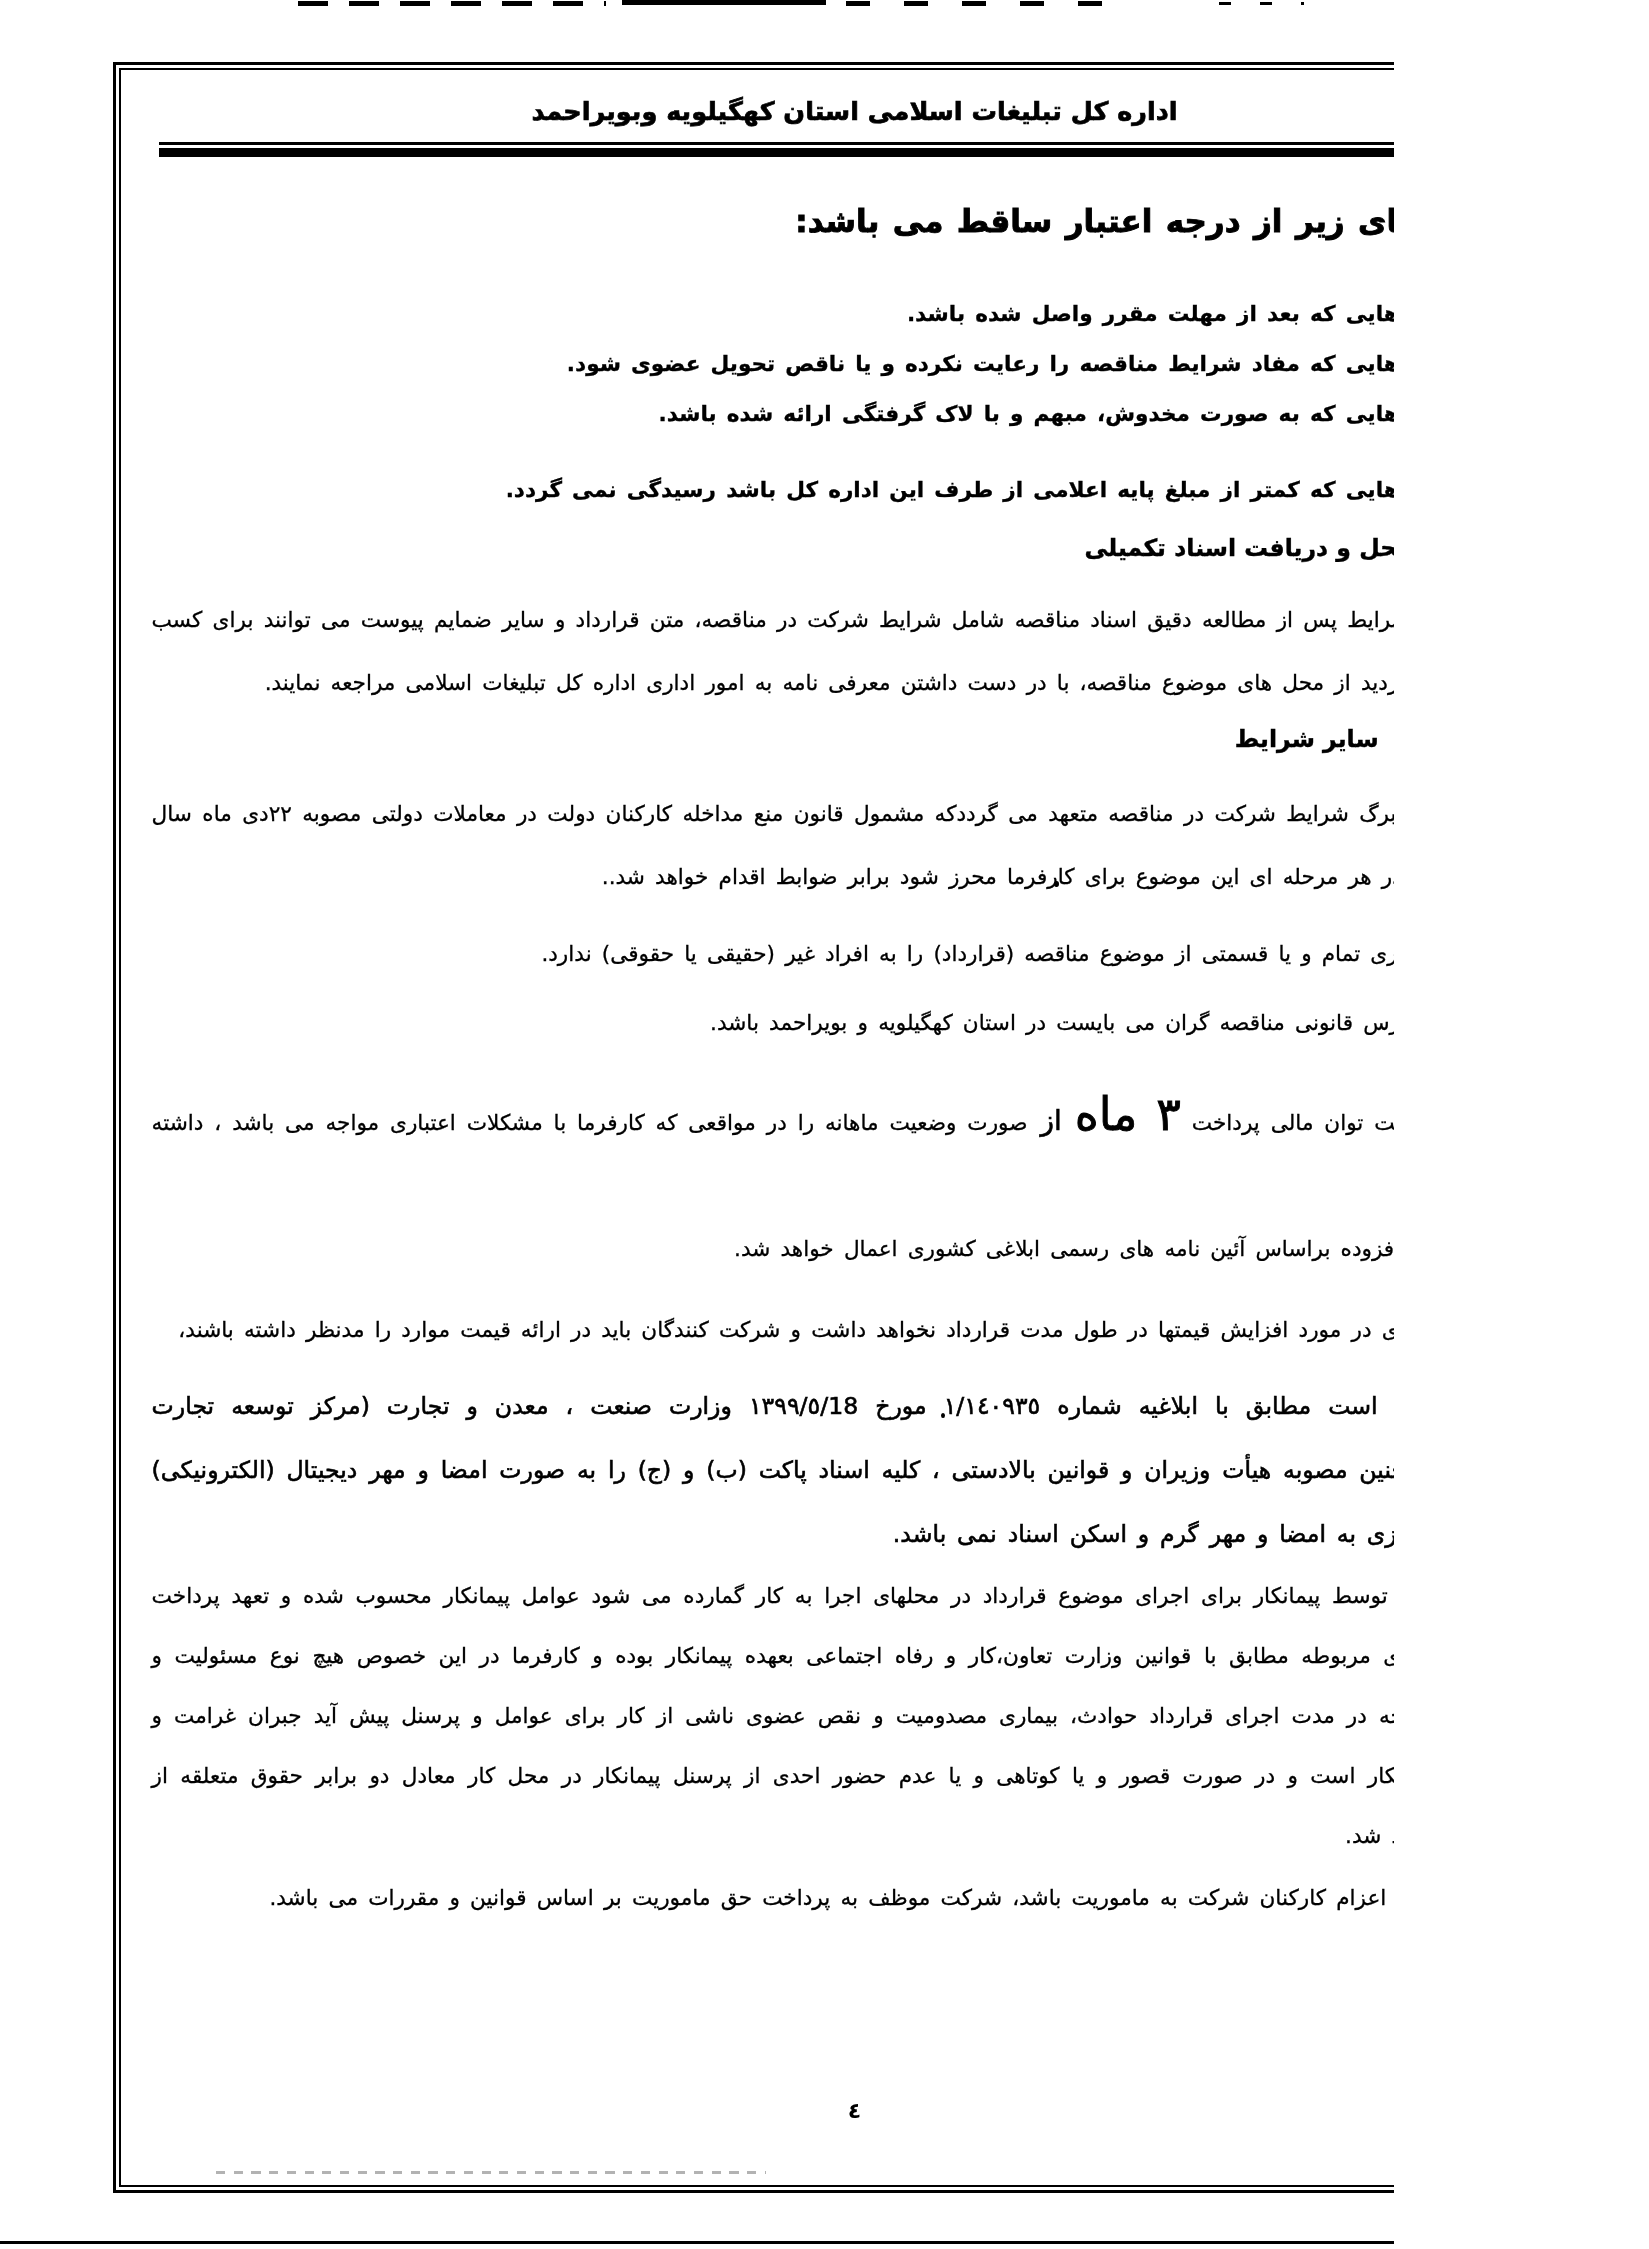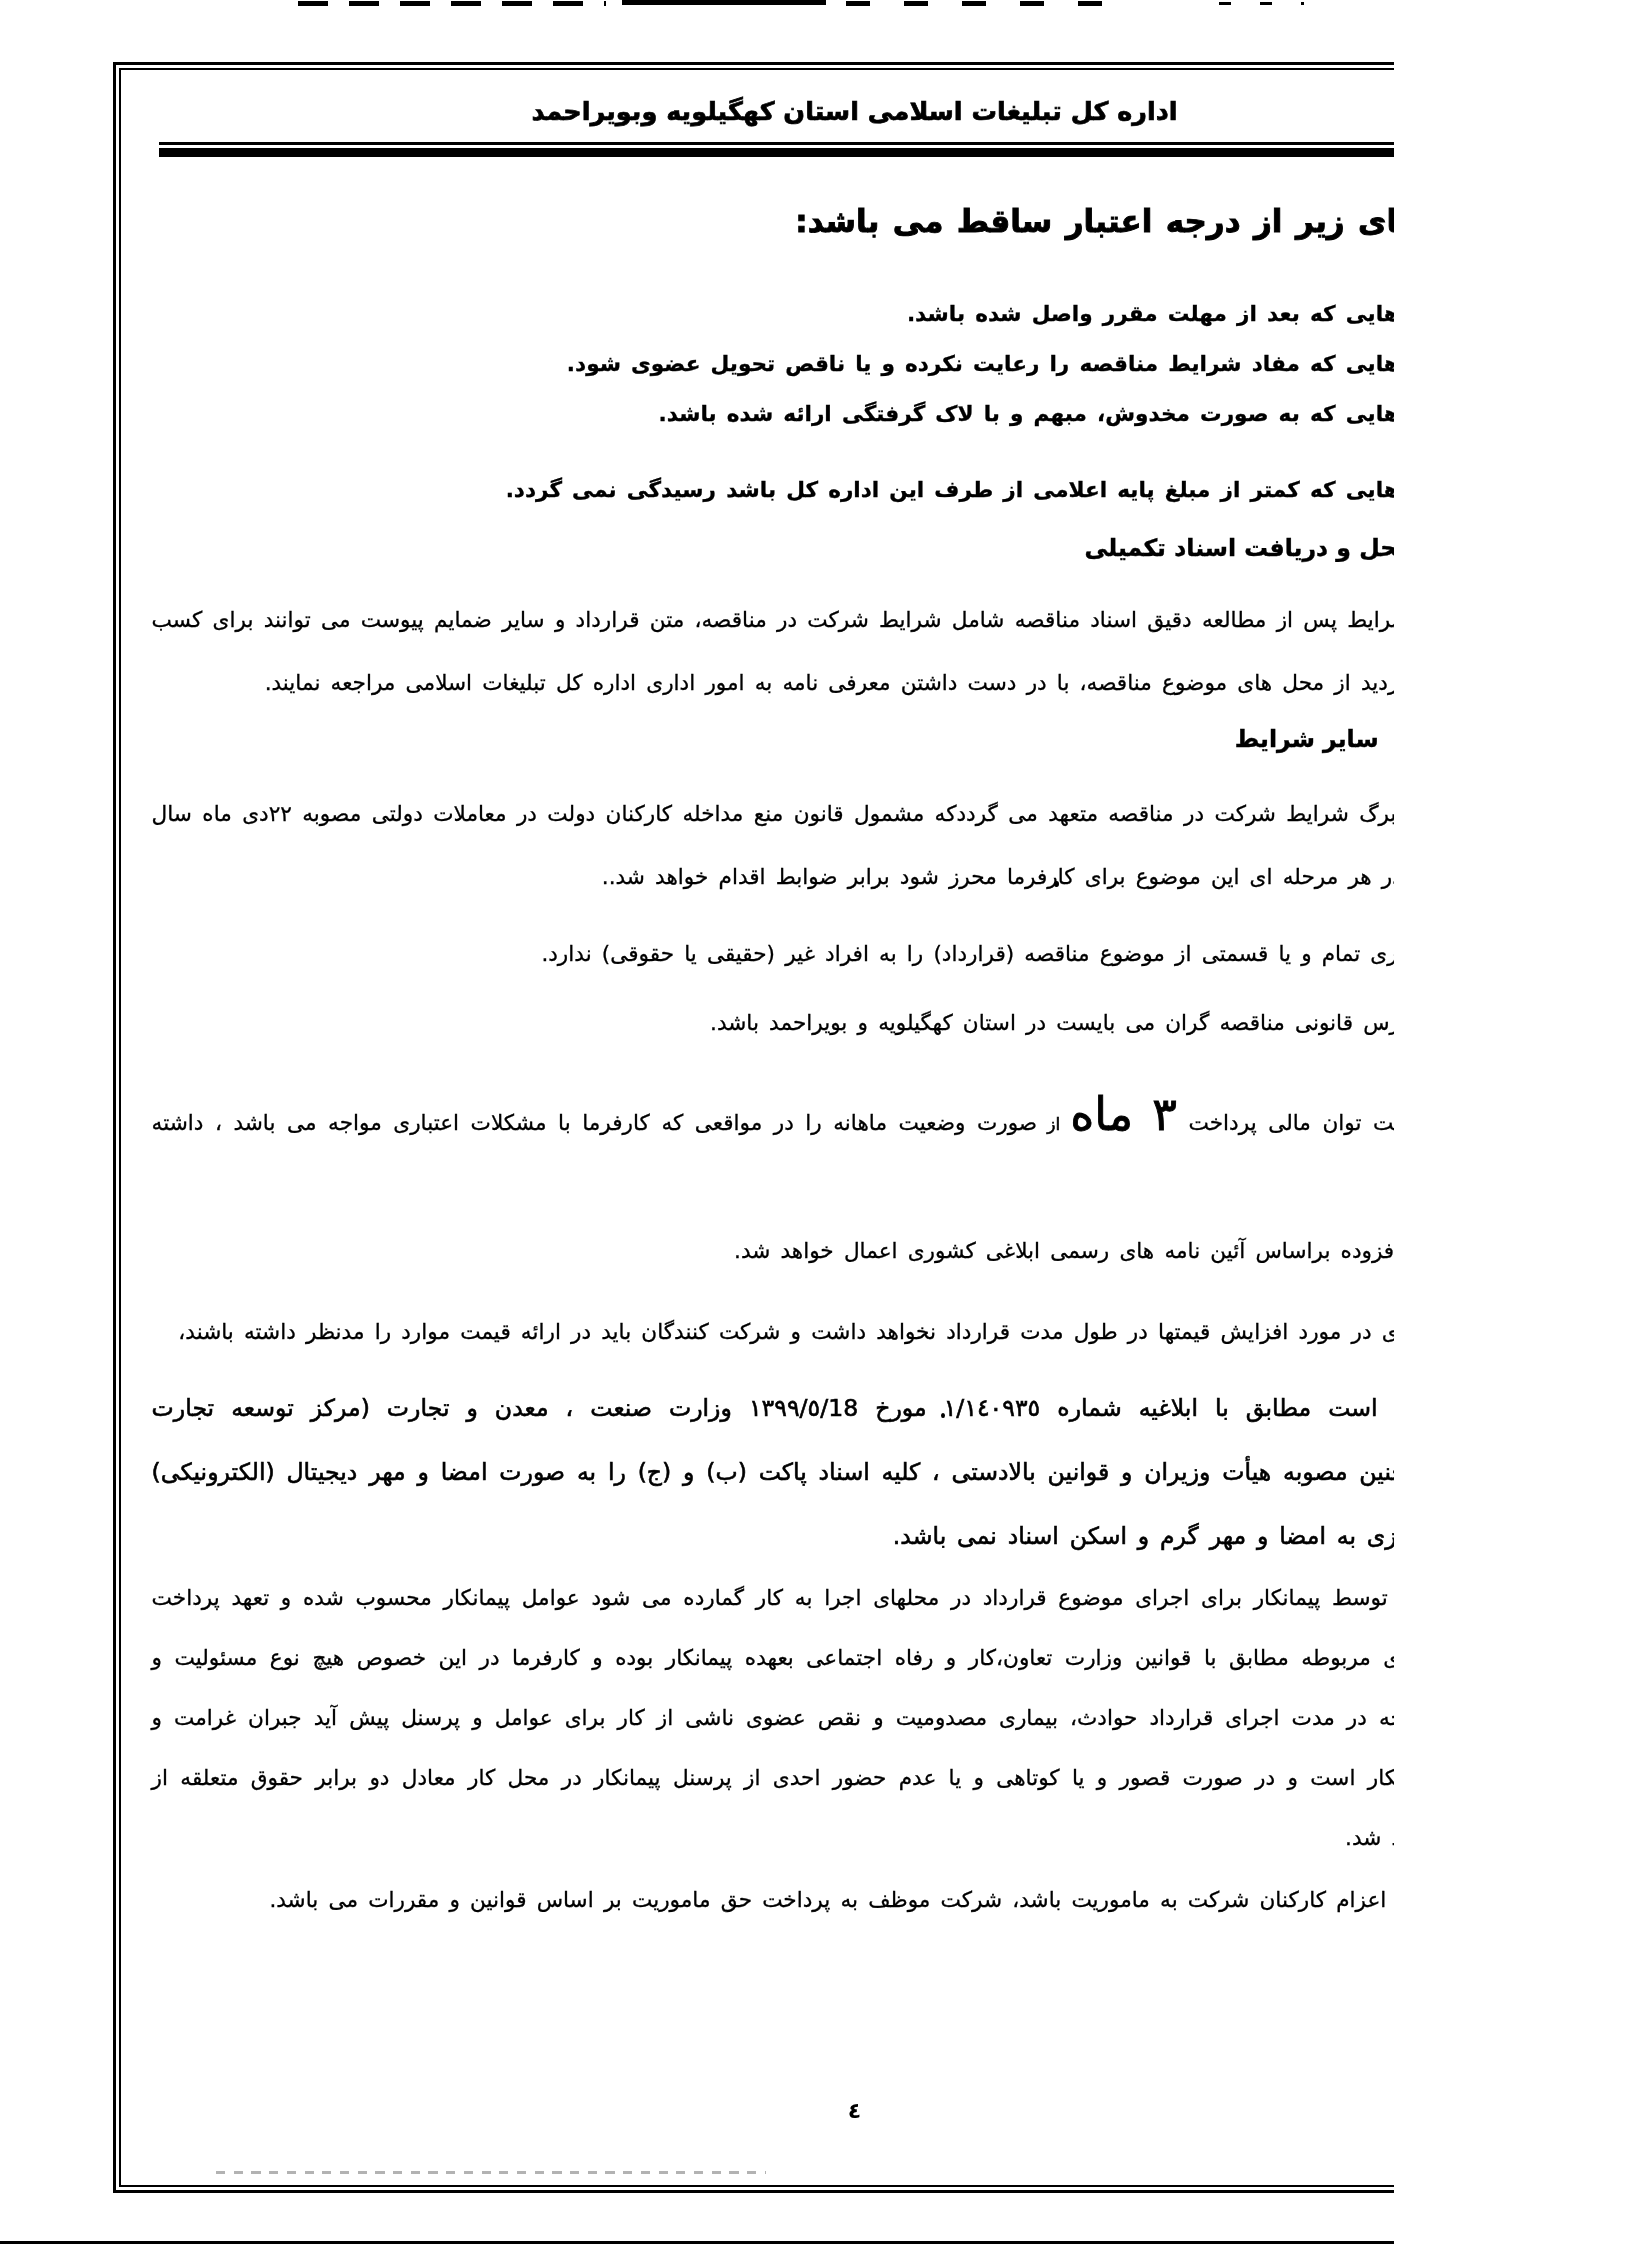--- a/index.html
+++ b/index.html
@@ -94,21 +94,21 @@
   .c2 { margin-top: 14.4px; }
   .c3 { margin-top: 5.2px; }
   .c4 { margin-top: 29px; }
   .c5 { margin-top: 18.3px; }
   .c6 { margin-top: 0; }
   .c7 { margin-top: 13px; font-size: 23.6px; line-height: 64px; -webkit-text-stroke: 0.6px #000; }
   .c8 { margin-top: 0; line-height: 60px; }
   .c9 { margin-top: 0; }
 
   .pay-big { font-size: 46px; -webkit-text-stroke: 0.9px #000; }
-  .pay-mid { font-size: 17px; -webkit-text-stroke: 0.6px #000; }
+  .pay-mid { font-size: 28px; -webkit-text-stroke: 0.6px #000; }
 
   .pagenum {
     position: absolute; left: 0; right: 0; bottom: 56px;
     text-align: center;
     font-size: 22px; font-weight: bold; line-height: 37px;
   }
 </style>
 </head>
 <body>
 

